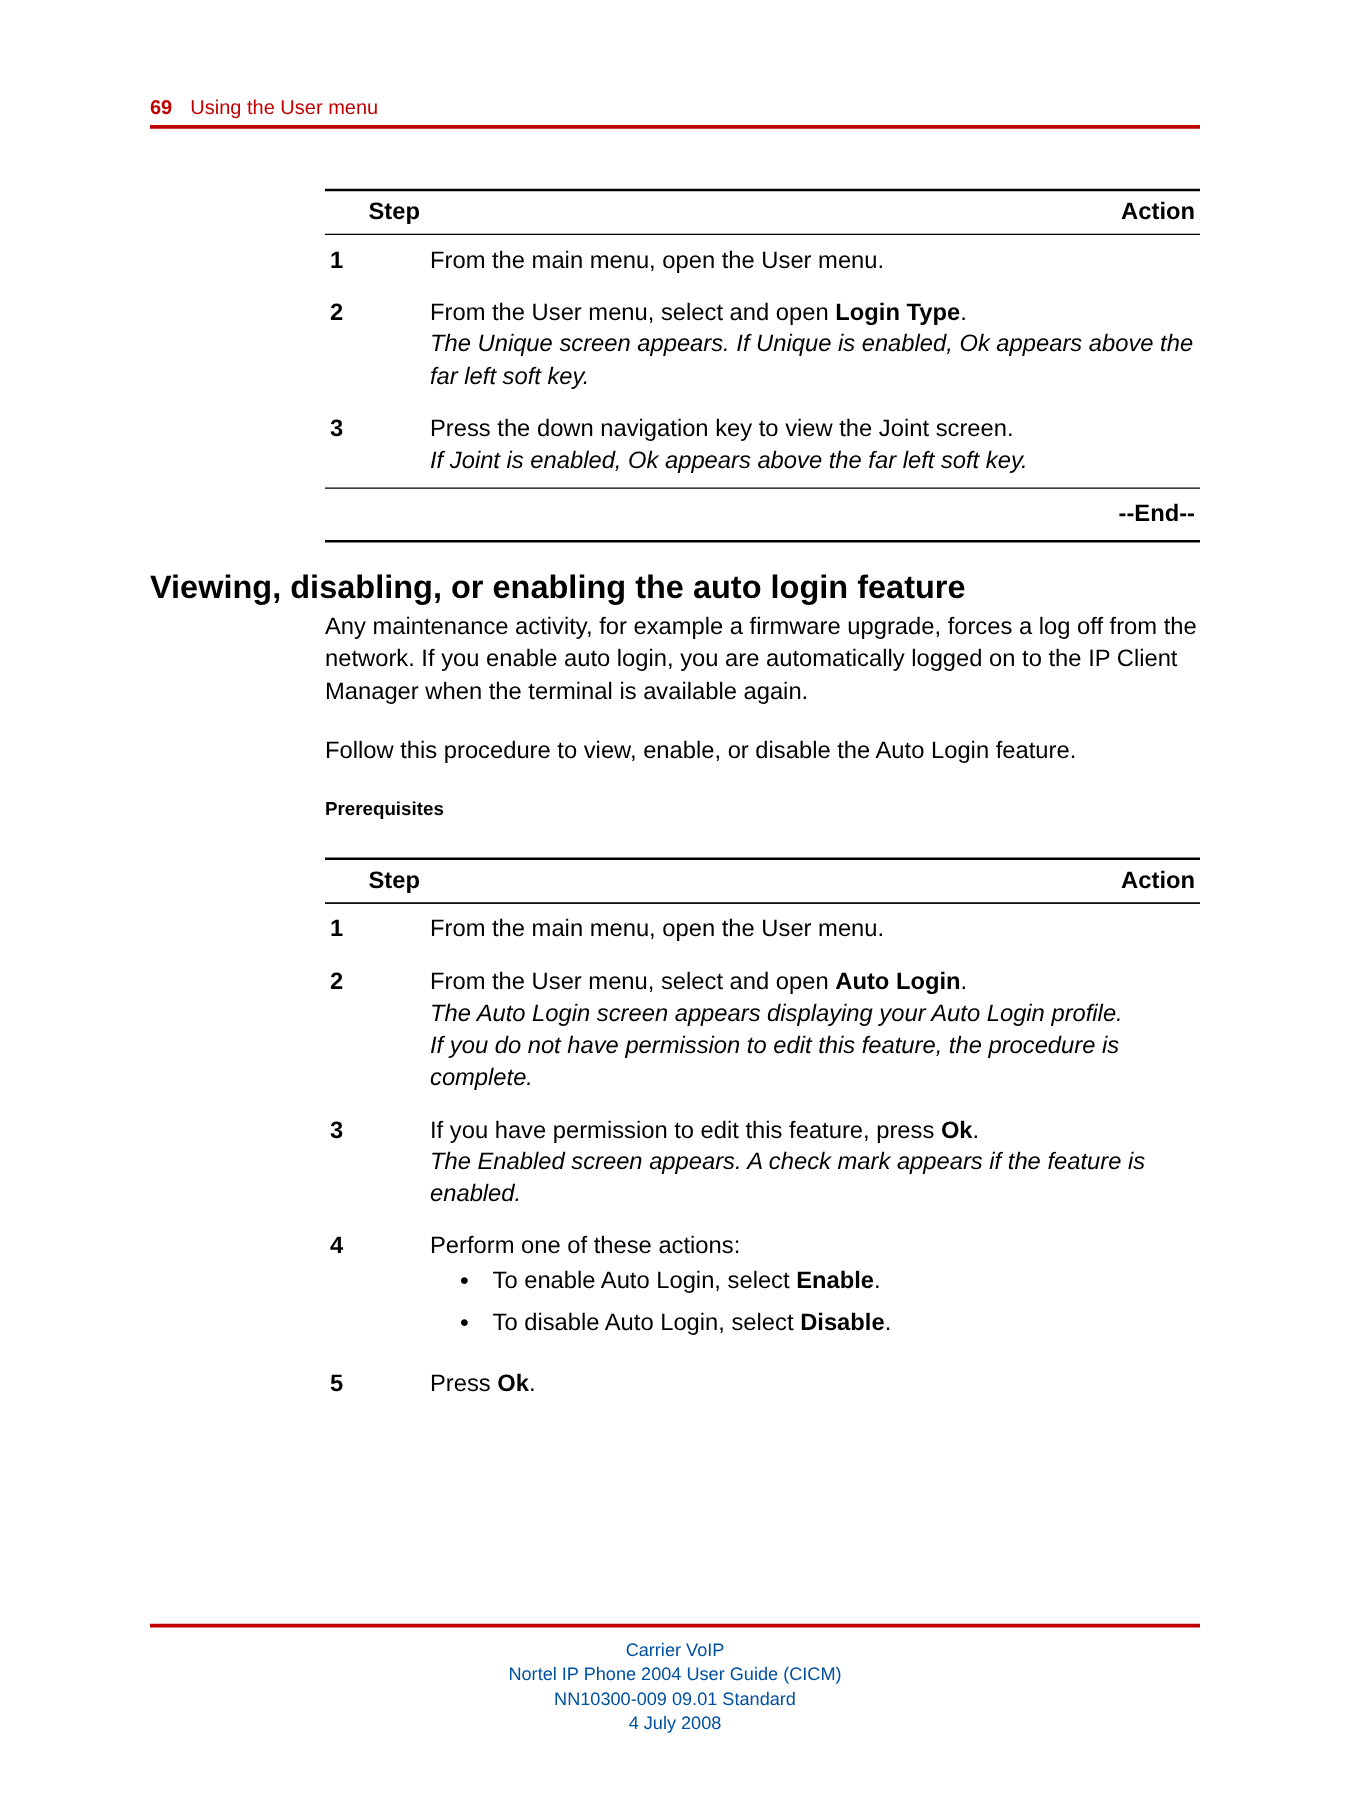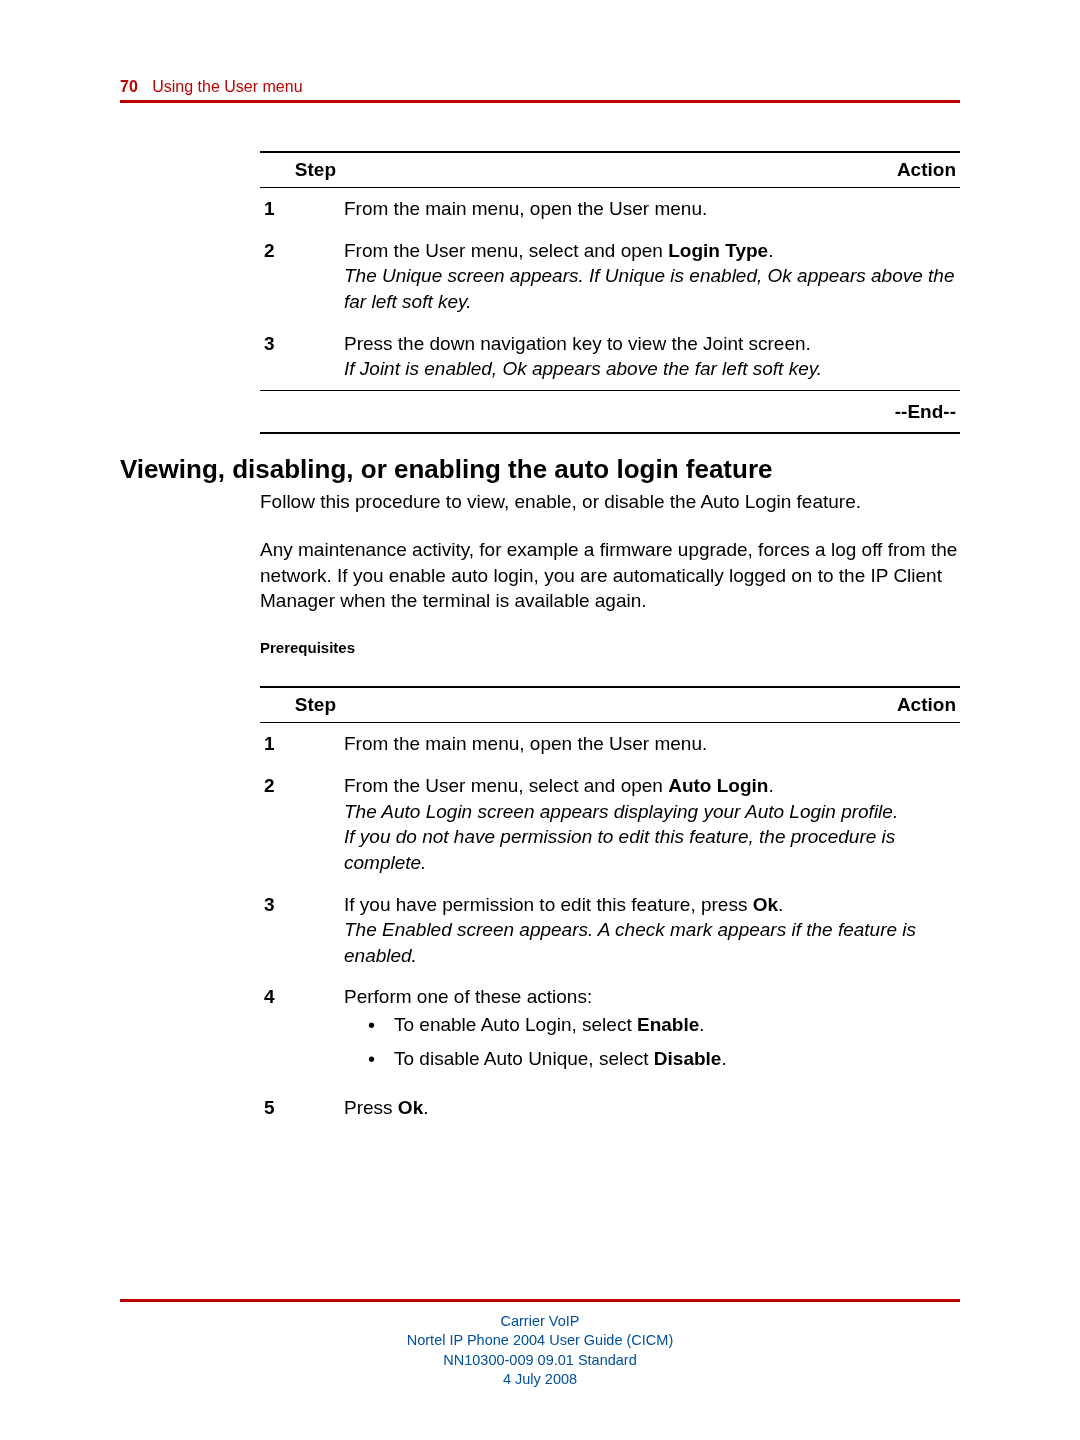--- a/index.html
+++ b/index.html
@@ -123,21 +123,21 @@
       color: #0050a0;
       font-size: 12.5px;
       margin-top: 8px;
     }
     .indent-block { margin-left: 140px; margin-top: 28px; }
   </style>
 </head>
 <body>
 
 <div class="header">
-  <span class="page-num">70</span>
+  <span class="page-num">69</span>
   <span class="header-title">Using the User menu</span>
   <hr class="red-rule">
 </div>
 
 <div class="content">
   <table class="step-table">
     <thead>
       <tr>
         <th class="step-col">Step</th>
         <th>Action</th>
@@ -165,22 +165,22 @@
       <tr class="end-row">
         <td></td>
         <td>--End--</td>
       </tr>
     </tbody>
   </table>
 </div>
 
 <h2 class="section-heading">Viewing, disabling, or enabling the auto login feature</h2>
 <div class="body-text">
+  <p class="para">Any maintenance activity, for example a firmware upgrade, forces a log off from the network. If you enable auto login, you are automatically logged on to the IP Client Manager when the terminal is available again.</p>
   <p class="para">Follow this procedure to view, enable, or disable the Auto Login feature.</p>
-  <p class="para">Any maintenance activity, for example a firmware upgrade, forces a log off from the network. If you enable auto login, you are automatically logged on to the IP Client Manager when the terminal is available again.</p>
   <p class="subhead">Prerequisites</p>
 </div>
 
 <div class="indent-block">
   <table class="step-table">
     <thead>
       <tr>
         <th class="step-col">Step</th>
         <th>Action</th>
       </tr>
@@ -207,21 +207,21 @@
       </tr>
       <tr>
         <td class="step-num">4</td>
         <td>
           <span>Perform one of these actions:</span>
           <ul class="bullet-list">
             <li>
               <span>To enable Auto Login, select </span><span class="bold">Enable</span><span>.</span>
             </li>
             <li>
-              <span>To disable Auto Unique, select </span><span class="bold">Disable</span><span>.</span>
+              <span>To disable Auto Login, select </span><span class="bold">Disable</span><span>.</span>
             </li>
           </ul>
         </td>
       </tr>
       <tr>
         <td class="step-num">5</td>
         <td>
           <span>Press </span><span class="bold">Ok</span><span>.</span>
         </td>
       </tr>

